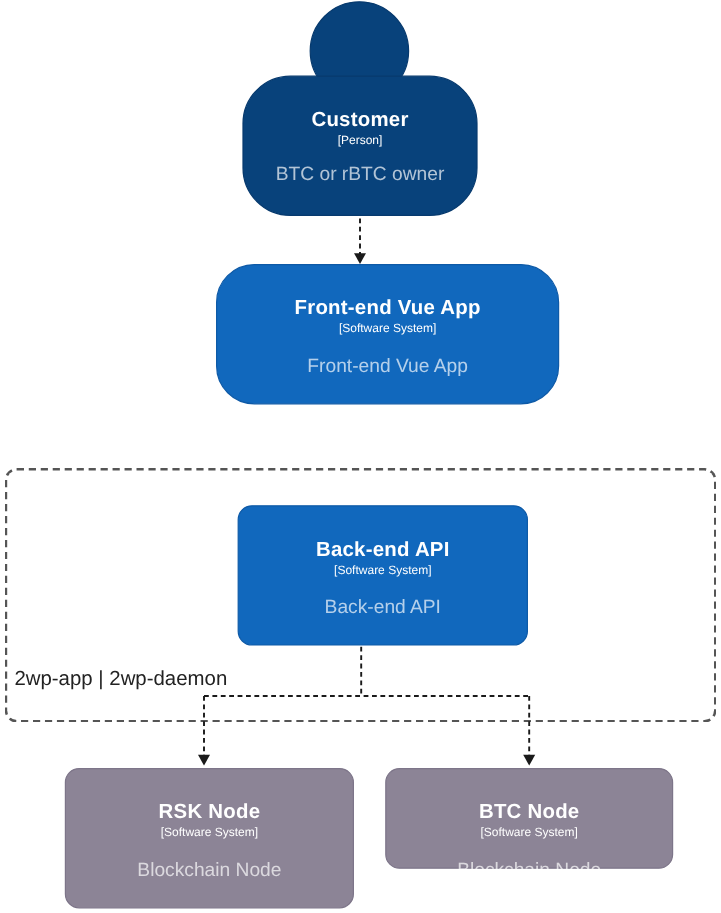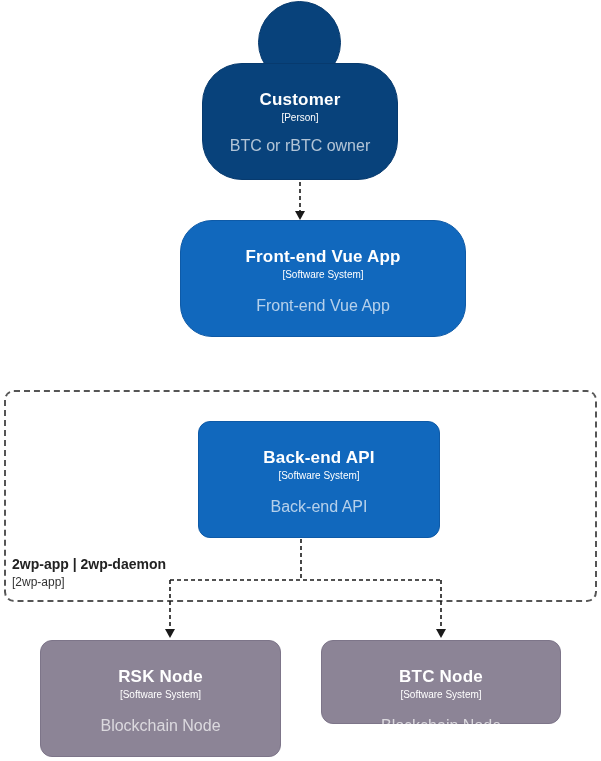--- a/index.html
+++ b/index.html
@@ -71,21 +71,21 @@
     background: var(--system_bg);
     border: 1px solid var(--system_border);
   }
   .frontend { left: 180px; top: 220px; width: 286px; height: 117px; border-radius: 32px; }
   .backend  { left: 180px; top: 421px; width: 242px; height: 117px; margin-left: 18px; }
   
   .graynode {
     background: var(--node_bg);
     border: 1px solid var(--node_border);
   }
-  .rsk { left: 40px;  top: 640px; width: 241px; height: 117px; }
+  .rsk { left: 54px;  top: 640px; width: 241px; height: 117px; }
   .btc { left: 321px; top: 640px; width: 240px; height: 84px; }
   
   .boundary {
     position: absolute;
     left: 4px;
     top: 390px;
     width: 593px;
     height: 212px;
     box-sizing: border-box;
     border: 2px dashed var(--boundary_border);
@@ -93,22 +93,22 @@
     z-index: 1;
   }
   .boundary-label {
     position: absolute;
     left: 12px;
     top: 556px;
     z-index: 2;
     text-align: left;
   }
   .boundary-label .b-title {
-    font-size: 14px;
-    font-weight: bold;
+    font-size: 17px;
+    font-weight: normal;
     color: var(--boundary_title);
   }
   .boundary-label .b-meta {
     font-size: 12px;
     margin-top: 3px;
     color: var(--boundary_meta);
   }
   
   .connectors {
     position: absolute;
@@ -142,21 +142,20 @@
 
   <div class="node system frontend">
     <div class="title">Front-end Vue App</div>
     <div class="meta">[Software System]</div>
     <div class="desc">Front-end Vue App</div>
   </div>
 
   <div class="boundary"></div>
   <div class="boundary-label">
     <div class="b-title">2wp-app | 2wp-daemon</div>
-    <div class="b-meta">[2wp-app]</div>
   </div>
 
   <div class="node system backend">
     <div class="title">Back-end API</div>
     <div class="meta">[Software System]</div>
     <div class="desc">Back-end API</div>
   </div>
 
   <div class="node graynode rsk">
     <div class="title">RSK Node</div>

